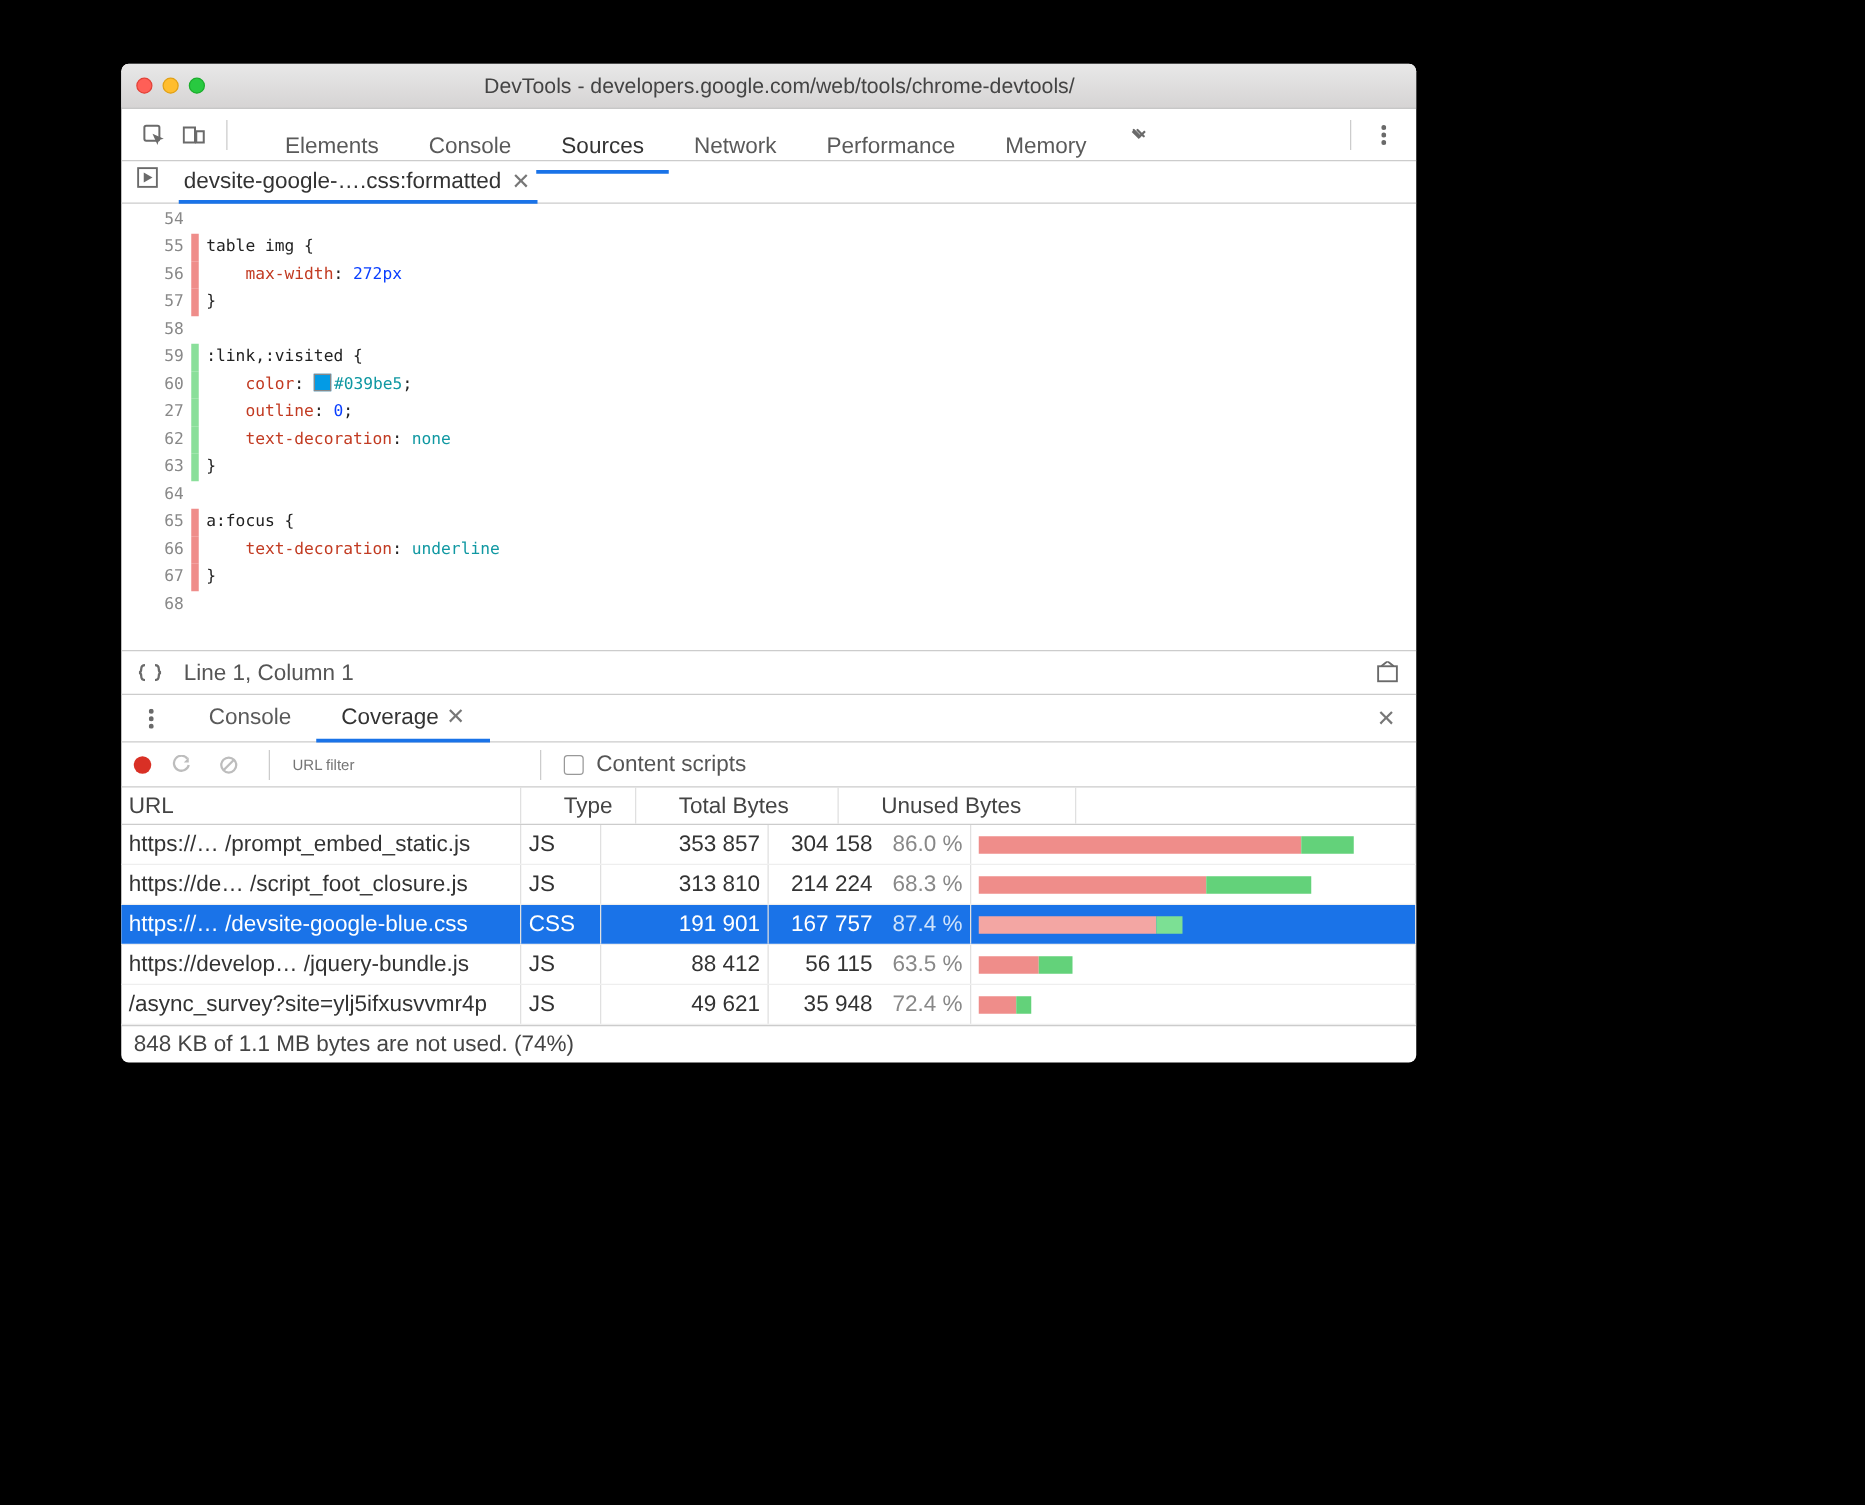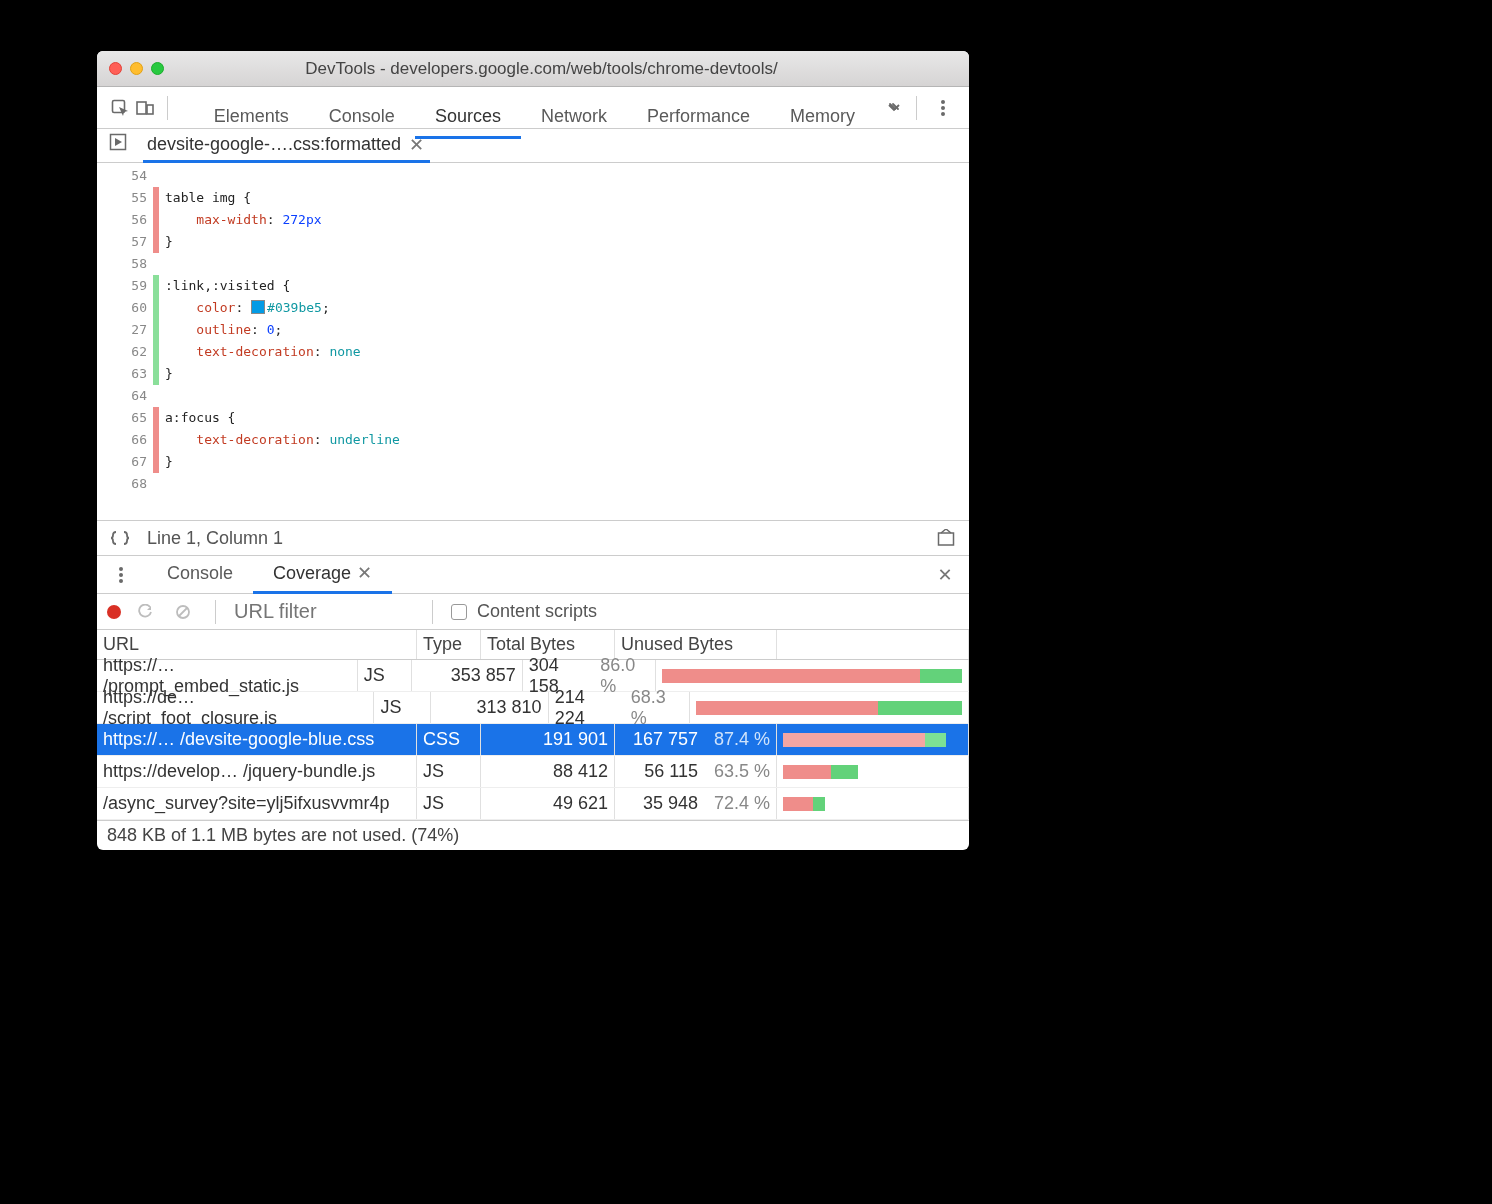--- a/index.html
+++ b/index.html
@@ -9,21 +9,21 @@
     height: 1204px;
     font-family: -apple-system, "Helvetica Neue", Arial, sans-serif;
     font-size: 18px;
     color: #333;
     position: relative;
   }
   .window {
     position: absolute;
     left: 97px;
     top: 51px;
-    width: 872px;
+    width: 1036px;
     height: 799px;
     background: #fff;
     border-radius: 6px;
     box-shadow: 0 30px 60px rgba(0,0,0,.55);
     overflow: hidden;
     display: flex;
     flex-direction: column;
   }
   
   .titlebar {
@@ -134,24 +134,24 @@
   .drawer-tabs .tab { height:38px; }
   .drawer-close { margin-left:auto; color:#777; cursor:pointer; width:28px; text-align:center;}
   
   .cov-toolbar {
     height: 36px; border-bottom:1px solid #ccc;
     display:flex; align-items:center; padding:0 10px; gap:10px;
     flex:0 0 auto;
   }
   .rec-dot { width:14px;height:14px;border-radius:50%;background:#d93025; cursor:pointer;}
   .chk { width:16px;height:16px;border:1.5px solid #999;border-radius:3px; }
-  .urlfilter { color:#999; font-size:20px; border:none; outline:none; width:180px; }
+  .urlfilter { color:#999; font-size:12px; border:none; outline:none; width:180px; }
   
   .cov-table { flex:0 0 auto; }
-  .cov-head { display:flex; height:30px; border-bottom:1px solid #ccc; align-items:center; color:#444;}
+  .cov-head { display:flex; height:30px; border-bottom:1px solid #ccc; align-items:center; color:#444;gap:28px;}
   .cov-head > div, .cov-row-cells > div { border-right:1px solid #e0e0e0; height:100%; display:flex; align-items:center; padding:0 6px;}
   .c-url { width:320px; }
   .c-type{ width:64px; }
   .c-tot { width:134px; justify-content:flex-end; font-variant-numeric: tabular-nums;}
   .c-unu { width:162px; justify-content:flex-end; gap:6px;}
   .c-bar { flex:1; border-right:none; padding-left:8px;}
   .cov-body .cov-row { height:32px; display:flex; border-bottom:1px solid #eee; cursor:pointer;}
   .cov-row-cells { display:flex; width:100%; align-items:flex-end; }
   .cov-row.selected .cov-row-cells { background:#1a73e8; color:#fff;}
   .cov-row.selected .pct { color:#cfe3fb;}

